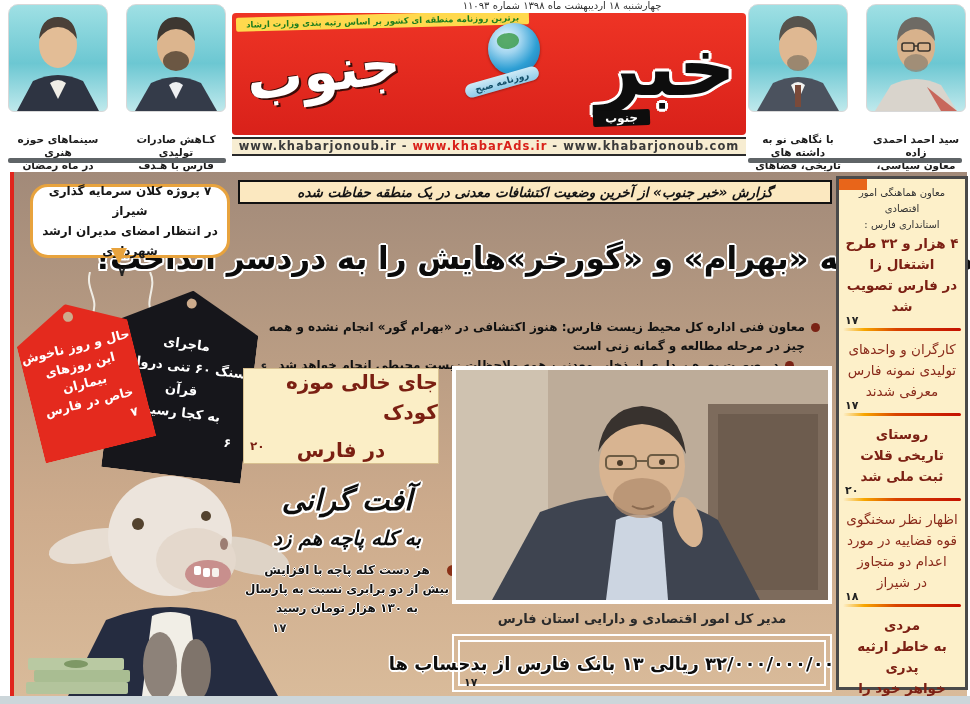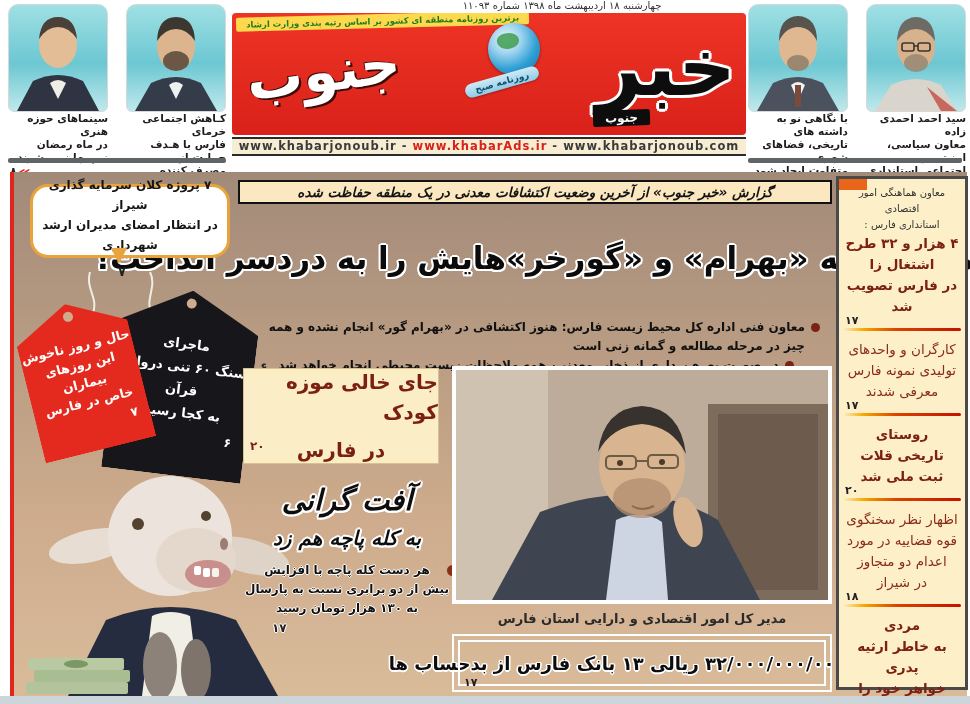--- a/index.html
+++ b/index.html
@@ -16,21 +16,21 @@
 
   
   .top-strip { position:absolute; top:0; left:0; width:970px; height:172px; background:#fff; }
   .p-card { position:absolute; top:4px; width:100px; cursor:pointer; }
   .p-photo {
     width:100px; height:108px; border-radius:10px 10px 6px 6px; overflow:hidden;
     background:linear-gradient(180deg,#9fe0e4 0%, #6cc7d2 55%, #bfe9ec 100%);
     border:1px solid #d8d8d8;
   }
   .p-photo svg { display:block; }
-  .p-cap { margin-top:0; text-align:right; font-size:10.5px; font-weight:bold; color:#1c1c1c; line-height:13px; }
+  .p-cap { margin-top:21px; text-align:center; font-size:10.5px; font-weight:bold; color:#1c1c1c; line-height:13px; }
   .p-pagerow { display:flex; direction:ltr; align-items:center; gap:2px; margin-top:1px; padding-left:2px; }
   .p-num { font-size:11px; font-weight:bold; color:#222; }
   .chev { color:#e03022; font-weight:bold; font-size:15px; line-height:10px; letter-spacing:-3px; transform:scaleX(1.4); display:inline-block; }
   .gray-bar { position:absolute; top:158px; height:5px; background:#5f6467; border-radius:2px; }
 
   
   .masthead { position:absolute; top:0; left:232px; width:514px; height:160px; }
   .dateline { position:absolute; top:0; left:150px; right:4px; text-align:center; font-size:10px; color:#333; }
   .red-band { position:absolute; top:13px; left:0; width:514px; height:122px; background:linear-gradient(180deg,#ee3425,#d9211a); border-radius:4px; overflow:hidden; }
   .ribbon { position:absolute; top:1px; left:4px; transform:rotate(-1.5deg); background:#ffd94d; color:#1e7d1e;
@@ -67,21 +67,21 @@
   .headline { position:absolute; left:238px; top:36px; width:594px; height:100px; display:flex; align-items:center; justify-content:center;
     font-size:31px; font-weight:bold; color:#0b0b0b; white-space:nowrap;
     text-shadow:2px 0 0 #fff,-2px 0 0 #fff,0 2px 0 #fff,0 -2px 0 #fff,1.5px 1.5px 0 #fff,-1.5px 1.5px 0 #fff,1.5px -1.5px 0 #fff,-1.5px -1.5px 0 #fff; }
   .bullets { position:absolute; left:252px; top:146px; width:568px; font-size:12px; font-weight:bold; color:#111; line-height:19px; }
   .b-row { display:flex; align-items:flex-start; gap:6px; justify-content:flex-start; }
   .b-row.center { justify-content:center; position:relative; }
   .dot { width:9px; height:9px; border-radius:50%; background:#7a2315; margin-top:5px; flex:0 0 auto; }
   .b-page { position:absolute; left:8px; top:2px; font-size:12px; font-weight:bold; color:#222; }
 
   .bubble { position:absolute; left:30px; top:12px; width:200px; height:74px; background:#fff;
-    border:3px solid #e8a33d; border-radius:18px; display:flex; flex-direction:column; align-items:center; justify-content:flex-end;
+    border:3px solid #e8a33d; border-radius:18px; display:flex; flex-direction:column; align-items:center; justify-content:center;
     font-size:12px; font-weight:bold; color:#161616; line-height:20px; text-align:center; }
   .bubble::after { content:""; position:absolute; bottom:-17px; left:78px;
     border:8px solid transparent; border-top:16px solid #e8a33d; }
   .bubble-page { position:absolute; left:118px; top:92px; font-size:13px; font-weight:bold; color:#222; }
 
   .strings { position:absolute; left:30px; top:100px; width:210px; height:46px; pointer-events:none; }
 
   .tag { position:absolute; color:#fff; font-weight:bold; text-align:center;
     clip-path:polygon(50% 0, 100% 20%, 100% 100%, 0 100%, 0 20%); }
   .tag .hole { position:absolute; top:8px; left:50%; margin-left:-5px; width:10px; height:10px; border-radius:50%; background:#cdab8c; }
@@ -166,21 +166,21 @@
       <div class="p-photo">
         <svg width="98" height="106" viewBox="0 0 98 106">
           <ellipse cx="49" cy="42" rx="19" ry="23" fill="#dcb58e"></ellipse>
           <path d="M30 36 Q31 12 49 12 Q67 12 68 36 Q60 24 49 24 Q38 24 30 36 Z" fill="#3d3731"></path>
           <ellipse cx="49" cy="56" rx="13" ry="10" fill="#6b5743"></ellipse>
           <path d="M8 106 L24 78 Q49 66 74 78 L90 106 Z" fill="#343b49"></path>
           <path d="M42 80 L49 94 L56 80 Q49 74 42 80 Z" fill="#eef0f2"></path>
         </svg>
       </div>
       <div class="p-cap">
-        <div>کـاهش اجتماعی خرمای</div>
+        <div>کـاهش صادرات تولیدی</div>
         <div>فارس با هـدف حمایت از</div>
         <div>مصرف کننده داخلی</div>
       </div>
       <div class="p-pagerow">
         <span class="p-num">۱۷</span>
         <span class="chev">«</span>
       </div>
     </div>
 
     <div class="gray-bar" style="left:8px; width:218px;"></div>

